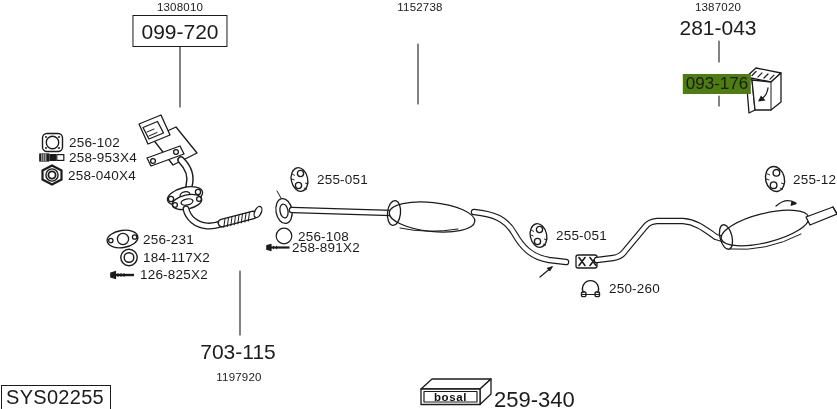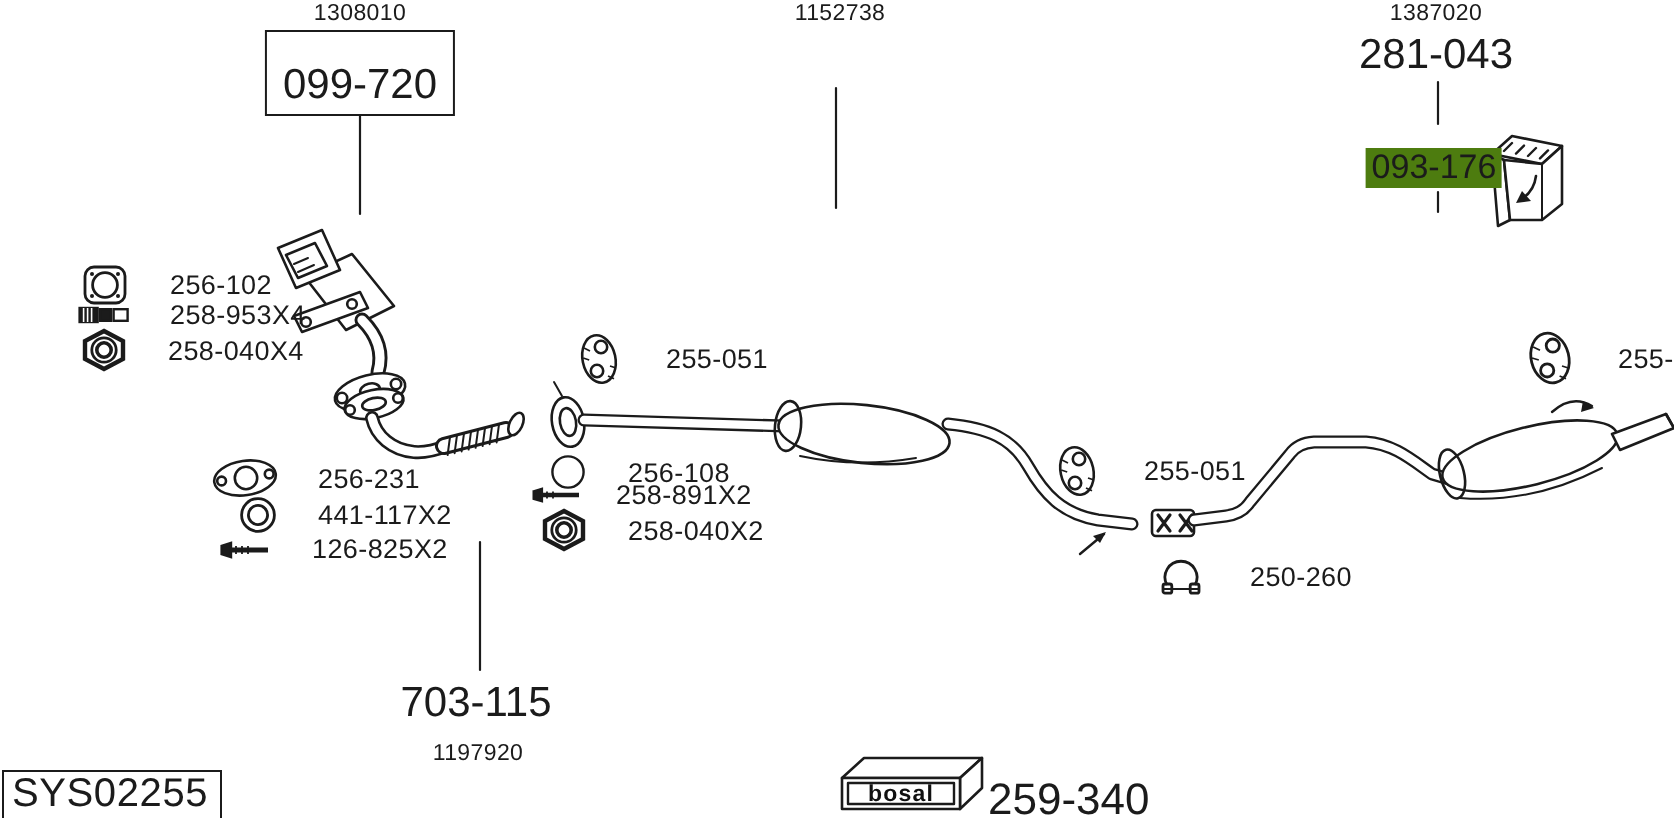--- a/index.html
+++ b/index.html
@@ -8,25 +8,25 @@
     font-family:"Liberation Sans","DejaVu Sans",sans-serif;color:#1b1b1b;
   }
   #artwork{position:absolute;left:0;top:0;}
   .ref{
     position:absolute;font-size:11.5px;letter-spacing:.2px;white-space:nowrap;
     transform:translateX(-50%);
   }
   .big{
     position:absolute;font-size:21px;white-space:nowrap;transform:translateX(-50%);
   }
-  .boxed{border:1.6px solid #1b1b1b;padding:15px 8px 2px;background:#fff;}
+  .boxed{border:1.6px solid #1b1b1b;padding:4px 8px 2px;background:#fff;}
   .mid-part{position:absolute;font-size:17px;white-space:nowrap;transform:translateX(-50%);background:#4d7c0f;padding:0 3px;}
   .hw{
     position:absolute;display:flex;align-items:center;white-space:nowrap;
-    font-size:13.5px;letter-spacing:.2px;gap:16px;
+    font-size:13.5px;letter-spacing:.2px;
   }
   .hw svg{display:block;flex:0 0 auto;}
   .hw .hw-t{display:block;}
   .sysbox{
     position:absolute;left:1px;top:385px;border:1.5px solid #1b1b1b;background:#fff;
     font-size:20px;padding:0 6px 1px 4px;letter-spacing:.3px;
   }
   .brandpart{position:absolute;left:494px;top:387px;font-size:22px;white-space:nowrap;}
 </style>
 </head>
@@ -183,21 +183,21 @@
     <span class="hw-t" style="margin-left:4px">256-231</span>
   </div>
 
   <div class="hw" style="left:119px;top:248px">
     <span>
       <svg width="20" height="19" viewBox="0 0 20 19" fill="none" stroke="#1b1b1b" stroke-width="1.4">
         <circle cx="10" cy="9.5" r="8.2"></circle>
         <circle cx="10" cy="9.5" r="4.8"></circle>
       </svg>
     </span>
-    <span class="hw-t" style="margin-left:4px">441-117X2</span>
+    <span class="hw-t" style="margin-left:4px">184-117X2</span>
   </div>
 
   <div class="hw" style="left:110px;top:267px">
     <span>
       <svg width="27" height="10" viewBox="0 0 27 10" fill="none" stroke="#1b1b1b" stroke-width="1.2">
         <polygon points="0.8,3 5.5,1.5 5.5,8.5 0.8,7" fill="#1b1b1b"></polygon>
         <path d="M5.5,5 H24" stroke-width="2.4"></path>
         <path d="M8,3 v4 M11,3 v4 M14,3 v4" stroke-width="0.9"></path>
       </svg>
     </span>
@@ -217,30 +217,20 @@
     <span>
       <svg width="26" height="9" viewBox="0 0 26 9" fill="none" stroke="#1b1b1b" stroke-width="1.1">
         <polygon points="0.8,2.6 5,1.4 5,7.6 0.8,6.4" fill="#1b1b1b"></polygon>
         <path d="M5,4.5 H23.5" stroke-width="2.2"></path>
         <path d="M7.5,2.8 v3.4 M10.5,2.8 v3.4" stroke-width="0.9"></path>
       </svg>
     </span>
     <span class="hw-t" style="margin-left:0">258-891X2</span>
   </div>
 
-  <div class="hw" style="left:270px;top:254px">
-    <span>
-      <svg width="24" height="22" viewBox="0 0 24 22" fill="none" stroke="#1b1b1b" stroke-width="2.2">
-        <polygon points="12,1.5 21.5,6.5 21.5,15.5 12,20.5 2.5,15.5 2.5,6.5"></polygon>
-        <circle cx="12" cy="11" r="6.1" stroke-width="1.4"></circle>
-        <circle cx="12" cy="11" r="3.6" stroke-width="1.8"></circle>
-      </svg>
-    </span>
-    <span class="hw-t" style="margin-left:4px">258-040X2</span>
-  </div>
 
   <div class="hw" style="left:289px;top:166px">
     <span>
       <svg width="21" height="27" viewBox="0 0 21 27" fill="none" stroke="#1b1b1b" stroke-width="1.3">
         <ellipse cx="10.5" cy="13.5" rx="8.2" ry="12" transform="rotate(-12 10.5 13.5)"></ellipse>
         <circle cx="11.5" cy="7.5" r="3.1"></circle>
         <circle cx="9.5" cy="19.5" r="3.1"></circle>
         <path d="M3,8 l3,1.5 M2.6,13 l3,1 M16,17 l3,1 M15,22 l3,1.4" stroke-width="0.9"></path>
       </svg>
     </span>

